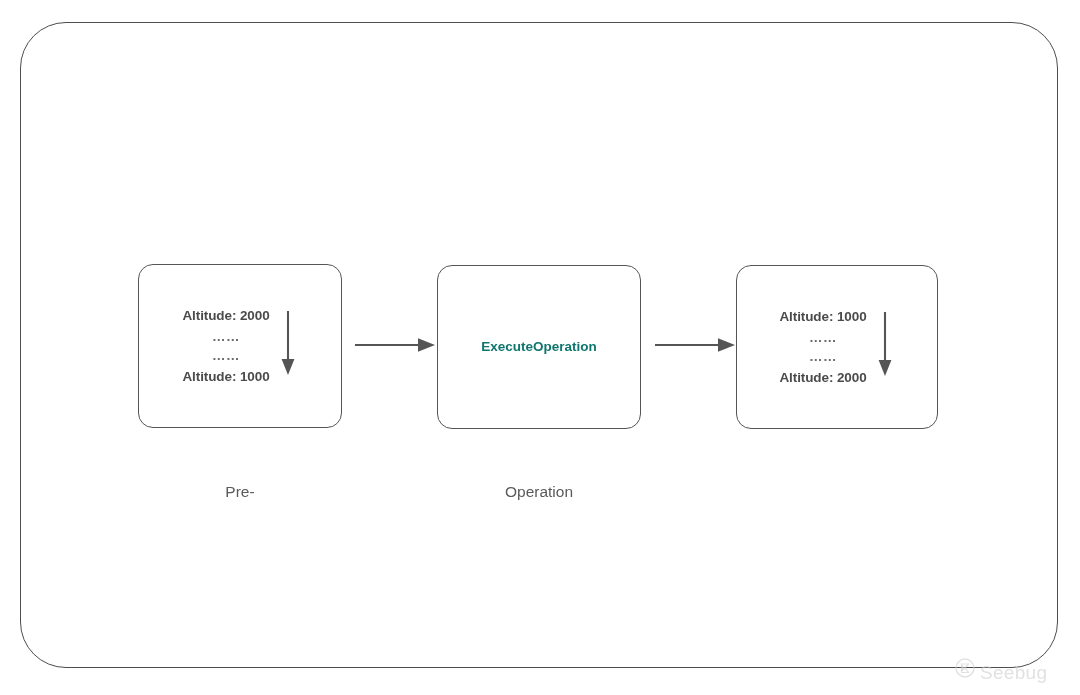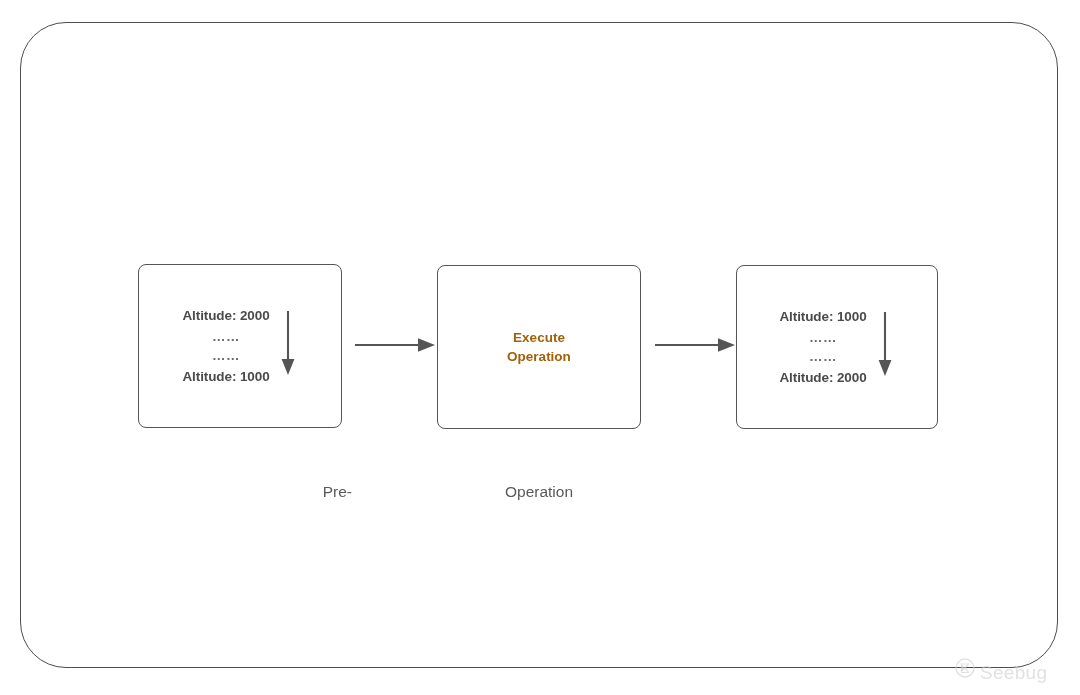--- a/index.html
+++ b/index.html
@@ -34,21 +34,21 @@
     border: 1.6px solid #4d4d4d;
     border-radius: 46px;
     background: #ffffff;
   }
 
   
   .node {
     position: absolute;
     box-sizing: border-box;
     border: 1.6px solid #555555;
-    border-radius: 8px;
+    border-radius: 15px;
     background: #ffffff;
   }
   .node-pre   { left: 138px; top: 264px; width: 204px; height: 164px; }
   .node-op    { left: 437px; top: 265px; width: 204px; height: 164px; }
   .node-post  { left: 736px; top: 265px; width: 202px; height: 164px; }
 
   
   .state-inner {
     position: absolute;
     left: 0; top: 0; right: 0; bottom: 0;
@@ -84,26 +84,26 @@
   .vert-arrow {
     margin-left: 8px;
     flex: 0 0 auto;
   }
 
   
   .op-text {
     position: absolute;
     left: 0; top: 0; right: 0; bottom: 0;
     display: flex;
-    flex-direction: column;
+    flex-direction: row;
     align-items: center;
     justify-content: center;
     font-size: 13.5px;
     font-weight: bold;
-    color: #a16207;
+    color: #0f766e;
     line-height: 1.42;
   }
 
   
   .connector {
     position: absolute;
     top: 330px;
     height: 30px;
   }
   .connector-1 { left: 355px; width: 82px; }
@@ -111,21 +111,21 @@
 
   
   .caption {
     position: absolute;
     top: 483px;
     font-size: 15.5px;
     color: #5a5a5a;
     text-align: center;
     white-space: nowrap;
   }
-  .caption-pre  { left: 152px; width: 200px; text-align: right; }
+  .caption-pre  { left: 140px; width: 200px; }
   .caption-op   { left: 437px; width: 204px; }
   .caption-post { left: 736px; width: 202px; }
 
   
   .watermark {
     position: absolute;
     left: 955px;
     top: 658px;
     display: flex;
     align-items: flex-end;

